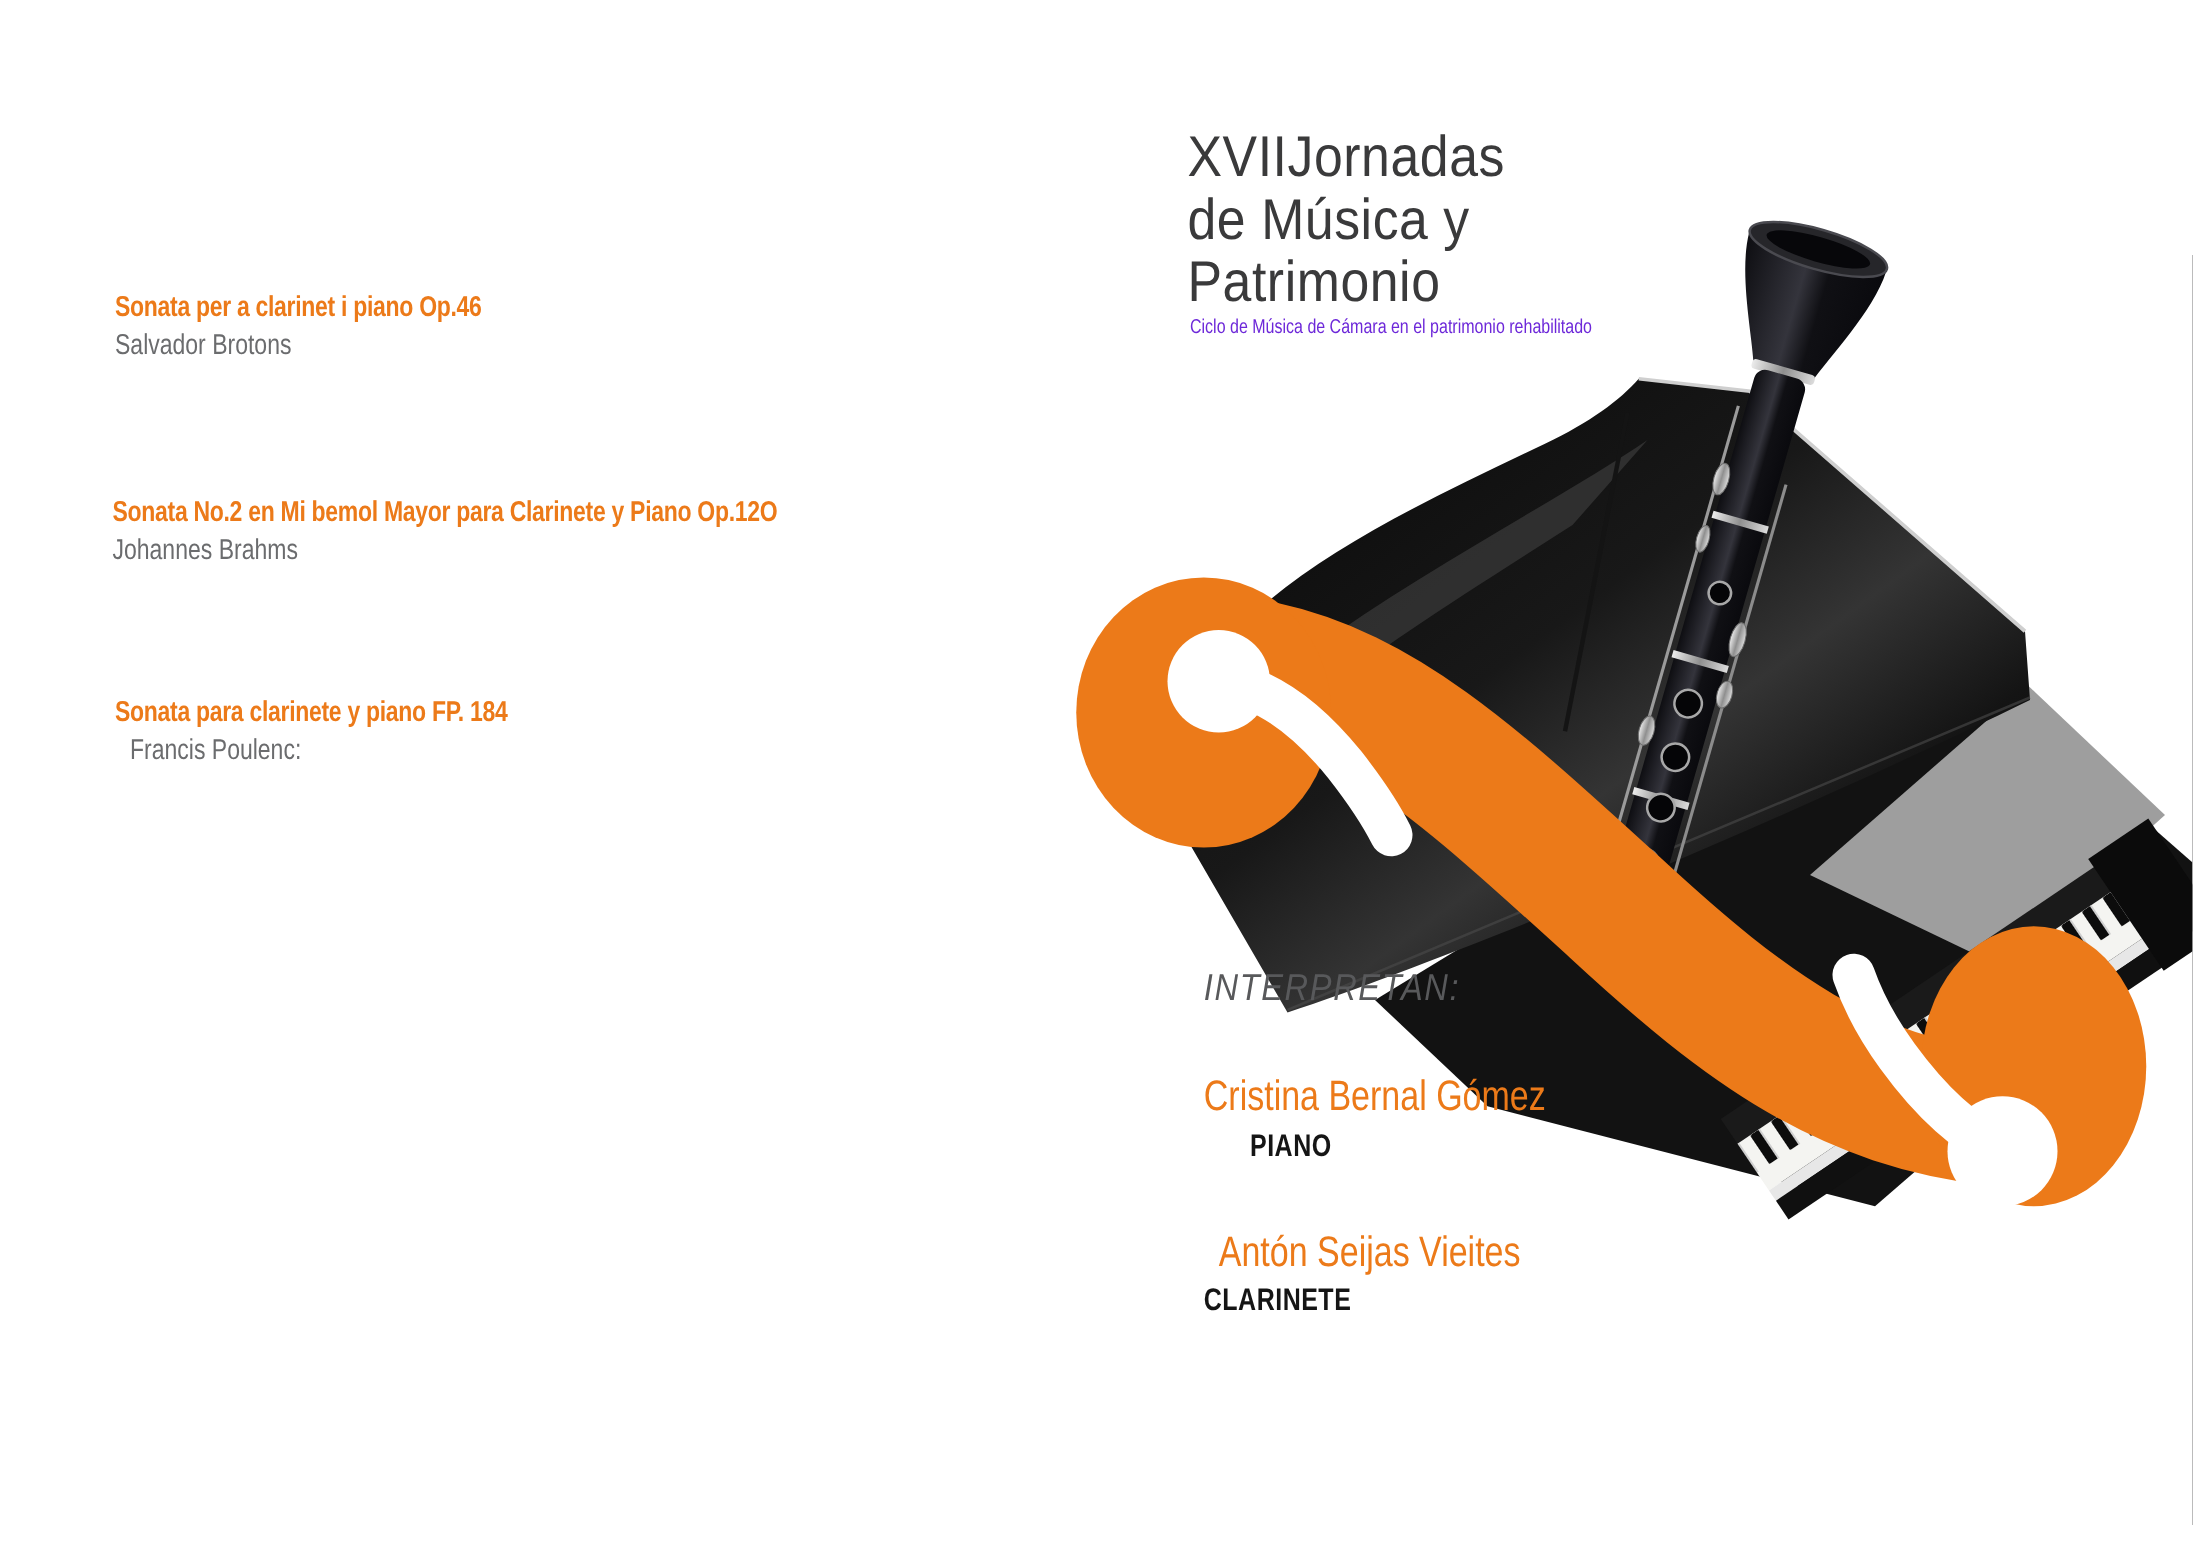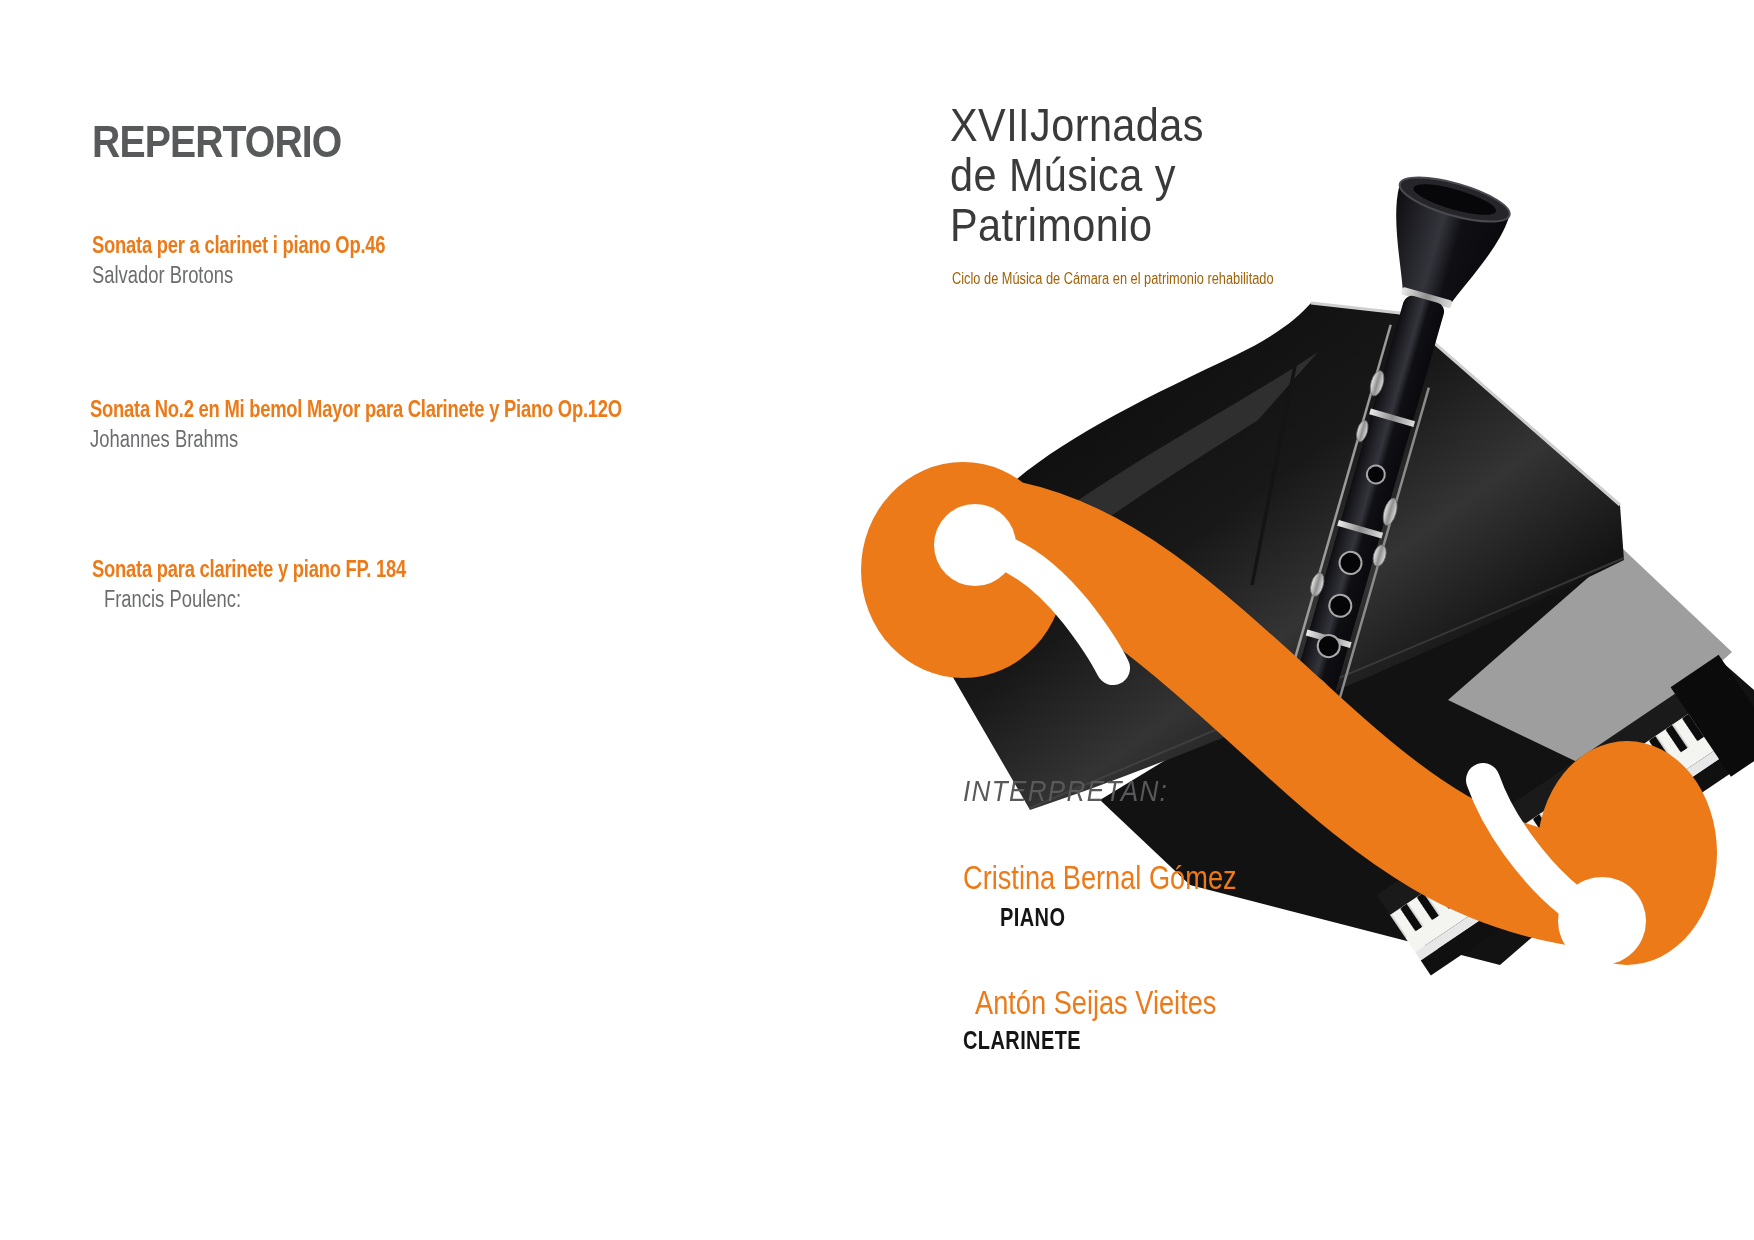--- a/index.html
+++ b/index.html
@@ -8,21 +8,21 @@
     overflow:hidden;font-family:"Liberation Sans",sans-serif;
   }
   .abs{position:absolute;white-space:nowrap;}
   .sq{display:inline-block;transform:scaleX(.80);transform-origin:0 0;white-space:nowrap;}
   .sq9{display:inline-block;transform:scaleX(.90);transform-origin:0 0;white-space:nowrap;}
   .sq87{display:inline-block;transform:scaleX(.87);transform-origin:0 0;white-space:nowrap;}
   .repert-heading{left:92px;top:116px;font-size:45px;font-weight:bold;color:#58595B;letter-spacing:-1px;}
   .item-title{font-size:23px;font-weight:bold;color:#EC7A19;letter-spacing:-.3px;}
   .item-composer{font-size:23px;color:#6B6C6E;}
   .ev-title{font-size:46px;font-weight:200;color:#3A3A3B;letter-spacing:.5px;}
-  .ev-sub{left:952px;top:270px;font-size:16px;color:#a16207;}
+  .ev-sub{left:952px;top:253px;font-size:16px;color:#6d28d9;}
   .interpretan{left:963px;top:774px;font-size:30px;color:#58595B;letter-spacing:1.5px;font-style:italic;}
   .perf-name{font-size:34px;color:#EC7A19;}
   .perf-instr{font-size:25px;font-weight:bold;color:#151515;letter-spacing:.5px;}
   svg{position:absolute;left:0;top:0;}
 </style>
 </head>
 <body>
 
 <div class="page">
 
@@ -106,23 +106,20 @@
       <path d="M 1010,535 C 1108,556 1184,628 1292,726 C 1398,824 1478,882 1600,895" fill="none" stroke="#EC7A19" stroke-width="108"></path>
       <ellipse cx="963" cy="570" rx="102" ry="108" fill="#EC7A19"></ellipse>
       <ellipse cx="1627" cy="853" rx="90" ry="112" fill="#EC7A19"></ellipse>
       <circle cx="975" cy="545" r="41" fill="#ffffff"></circle>
       <path d="M 975,545 C 1012,549 1046,575 1076,612 C 1094,635 1106,654 1113,668" fill="none" stroke="#ffffff" stroke-width="34" stroke-linecap="round"></path>
       <circle cx="1602" cy="921" r="44" fill="#ffffff"></circle>
       <path d="M 1602,921 C 1570,906 1542,878 1518,845 C 1502,823 1490,800 1483,780" fill="none" stroke="#ffffff" stroke-width="34" stroke-linecap="round"></path>
     </g>
   </svg>
 
-  <div class="abs repert-heading">
-    <span class="sq87">REPERTORIO</span>
-  </div>
 
   <div class="abs item-title" style="left:92px;top:232px;">
     <span class="sq">Sonata per a clarinet i piano Op.46</span>
   </div>
   <div class="abs item-composer" style="left:92px;top:262px;">
     <span class="sq">Salvador Brotons</span>
   </div>
 
   <div class="abs item-title" style="left:90px;top:396px;">
     <span class="sq">Sonata No.2 en Mi bemol Mayor para Clarinete y Piano Op.12O</span>

